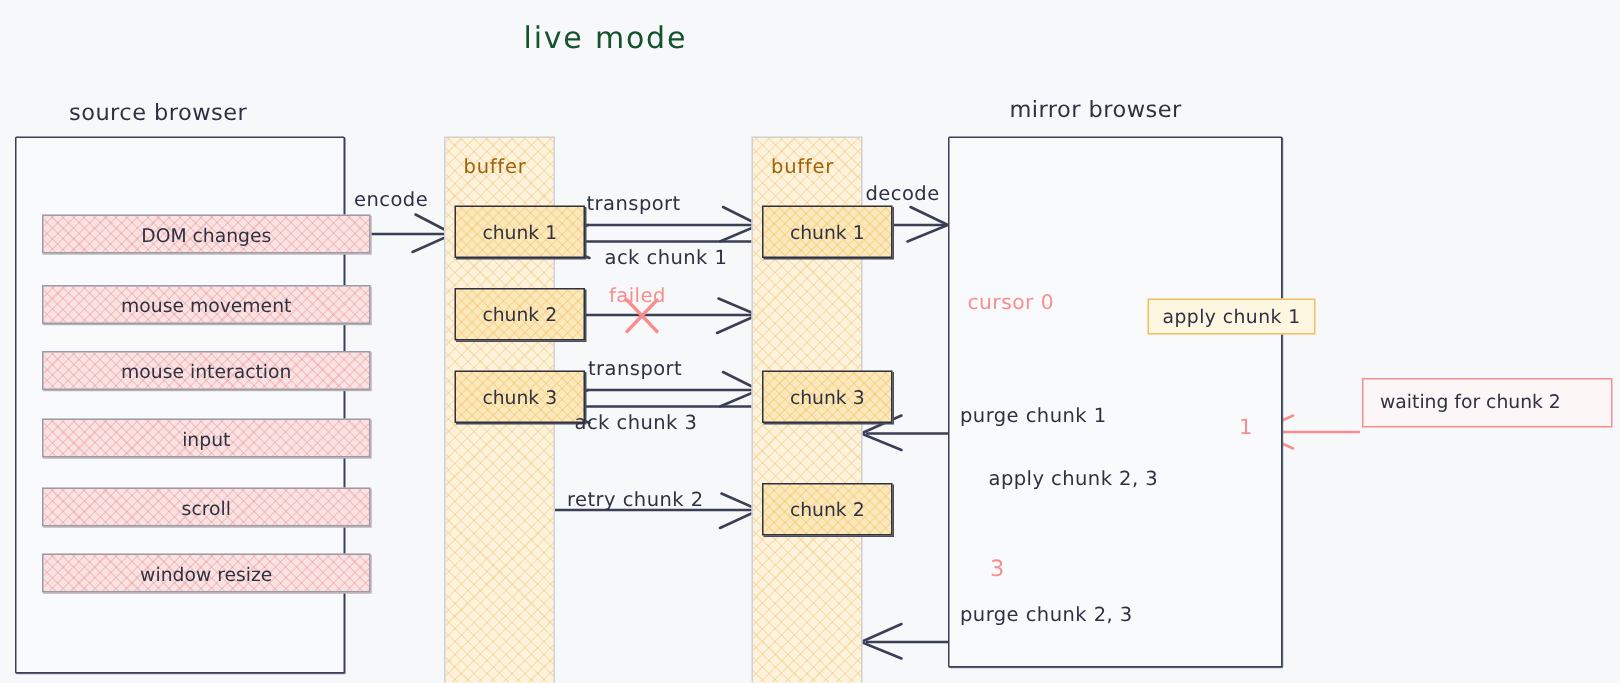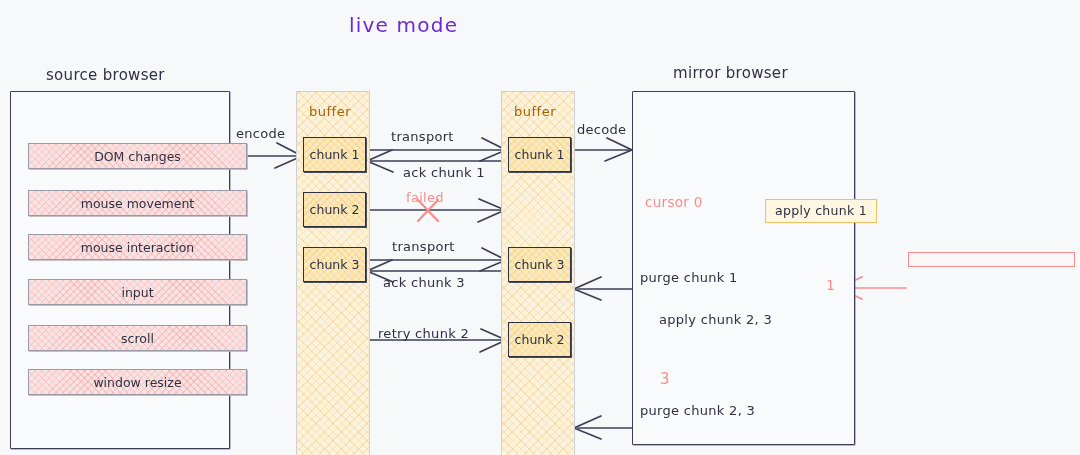--- a/index.html
+++ b/index.html
@@ -21,21 +21,21 @@
     font-family: "DejaVu Sans", sans-serif;
     color: #2e3142;
     white-space: nowrap;
     letter-spacing: 0.3px;
   }
 
   
   #title-live-mode {
     left: 349px; top: 13px;
     font-size: 20px;
-    color: #6d28d9;
+    color: #14532d;
     letter-spacing: 1.2px;
   }
   #label-source-browser {
     left: 46px; top: 66px;
     font-size: 15px;
   }
   #label-mirror-browser {
     left: 673px; top: 64px;
     font-size: 15px;
   }
@@ -67,21 +67,21 @@
     font-size: 13px;
     color: #a16207;
     letter-spacing: 0.5px;
   }
   #buffer-left-title  { left: 309px; top: 104px; }
   #buffer-right-title { left: 514px; top: 104px; }
 
   
   .chunk {
     position: absolute;
-    width: 63px; height: 35px;
+    width: 87px; height: 35px;
     background-color: #fce9bb;
     background-image:
       repeating-linear-gradient(45deg, rgba(236,176,70,0.28) 0 1px, transparent 1px 5px),
       repeating-linear-gradient(-45deg, rgba(236,176,70,0.28) 0 1px, transparent 1px 5px);
     border: 1.8px solid #2e3142;
     box-sizing: border-box;
     display: flex; align-items: center; justify-content: center;
     font-size: 12.5px;
     color: #2e3142;
     box-shadow: 1px 1px 0 #4a4d60;
@@ -249,13 +249,14 @@
 <div class="hand arrow-label" id="lbl-apply-23">apply chunk 2, 3</div>
 <div class="hand arrow-label" id="lbl-purge-23">purge chunk 2, 3</div>
 
 <div class="hand red-mark" id="mark-cursor-0">cursor 0</div>
 <div class="hand red-mark" id="mark-one">1</div>
 <div class="hand red-mark" id="mark-three">3</div>
 
 <div id="callout-apply-1" class="hand">apply chunk 1</div>
 
 <div id="callout-waiting">
+  <span>waiting for chunk 2</span>
 </div>
 
 </body></html>

